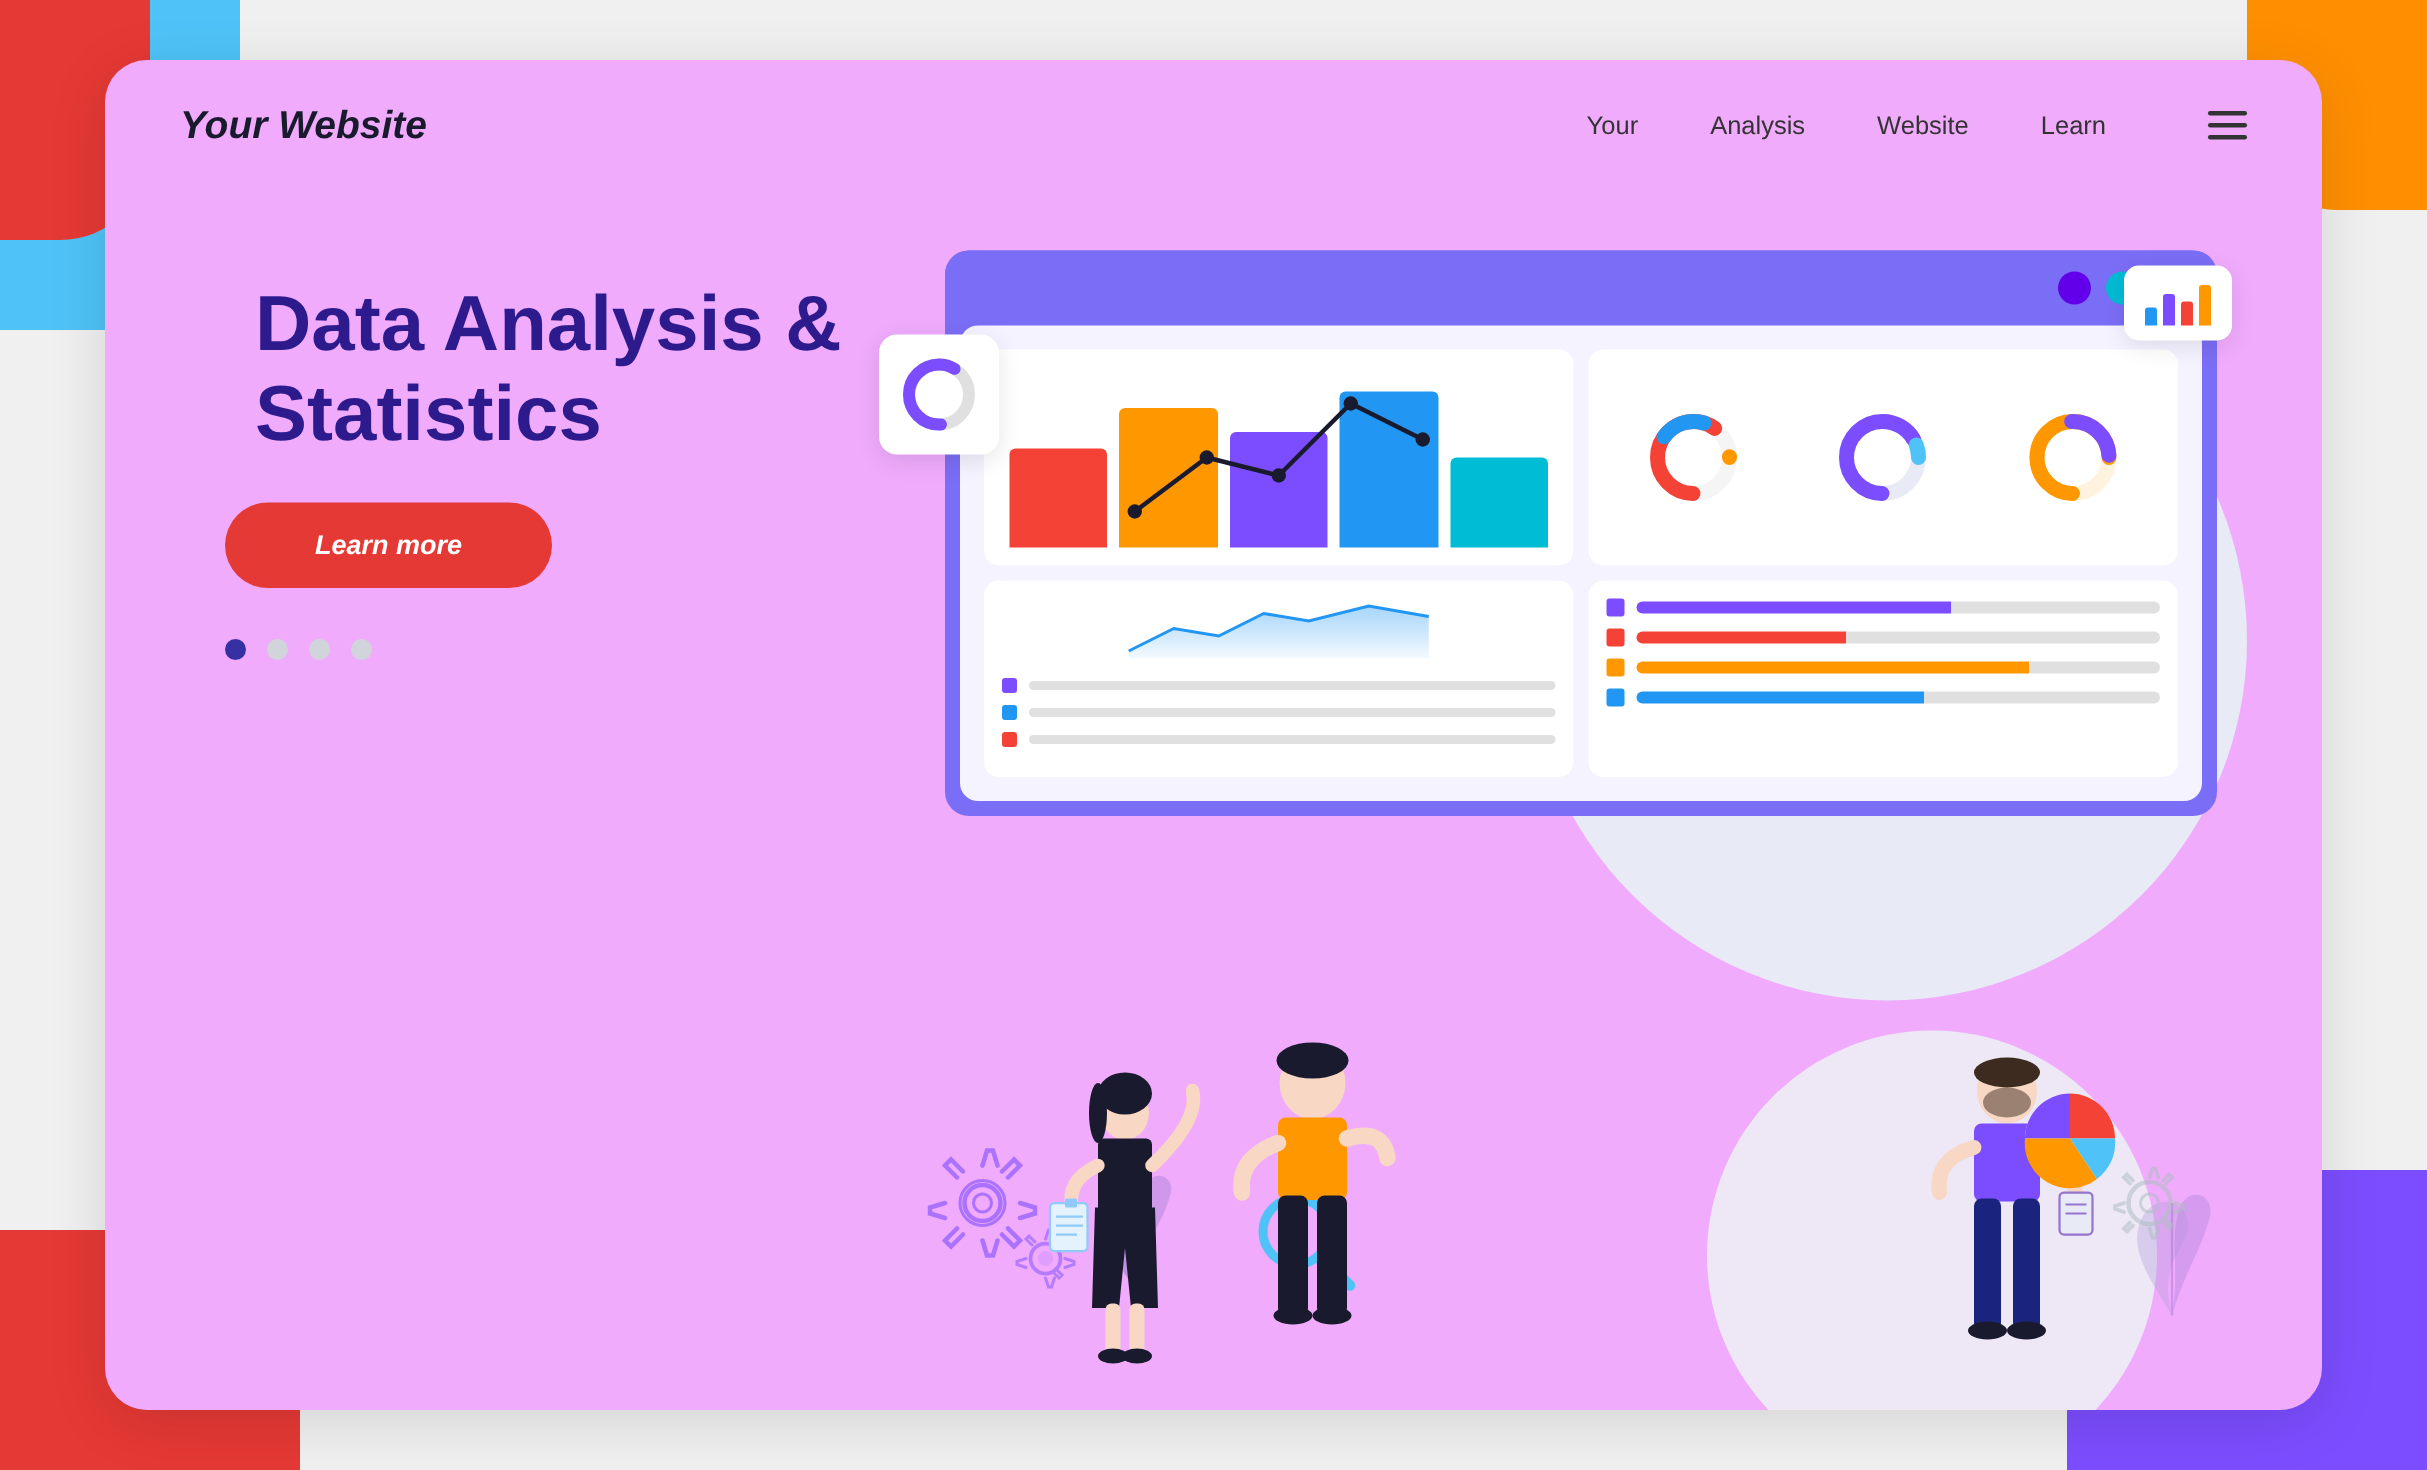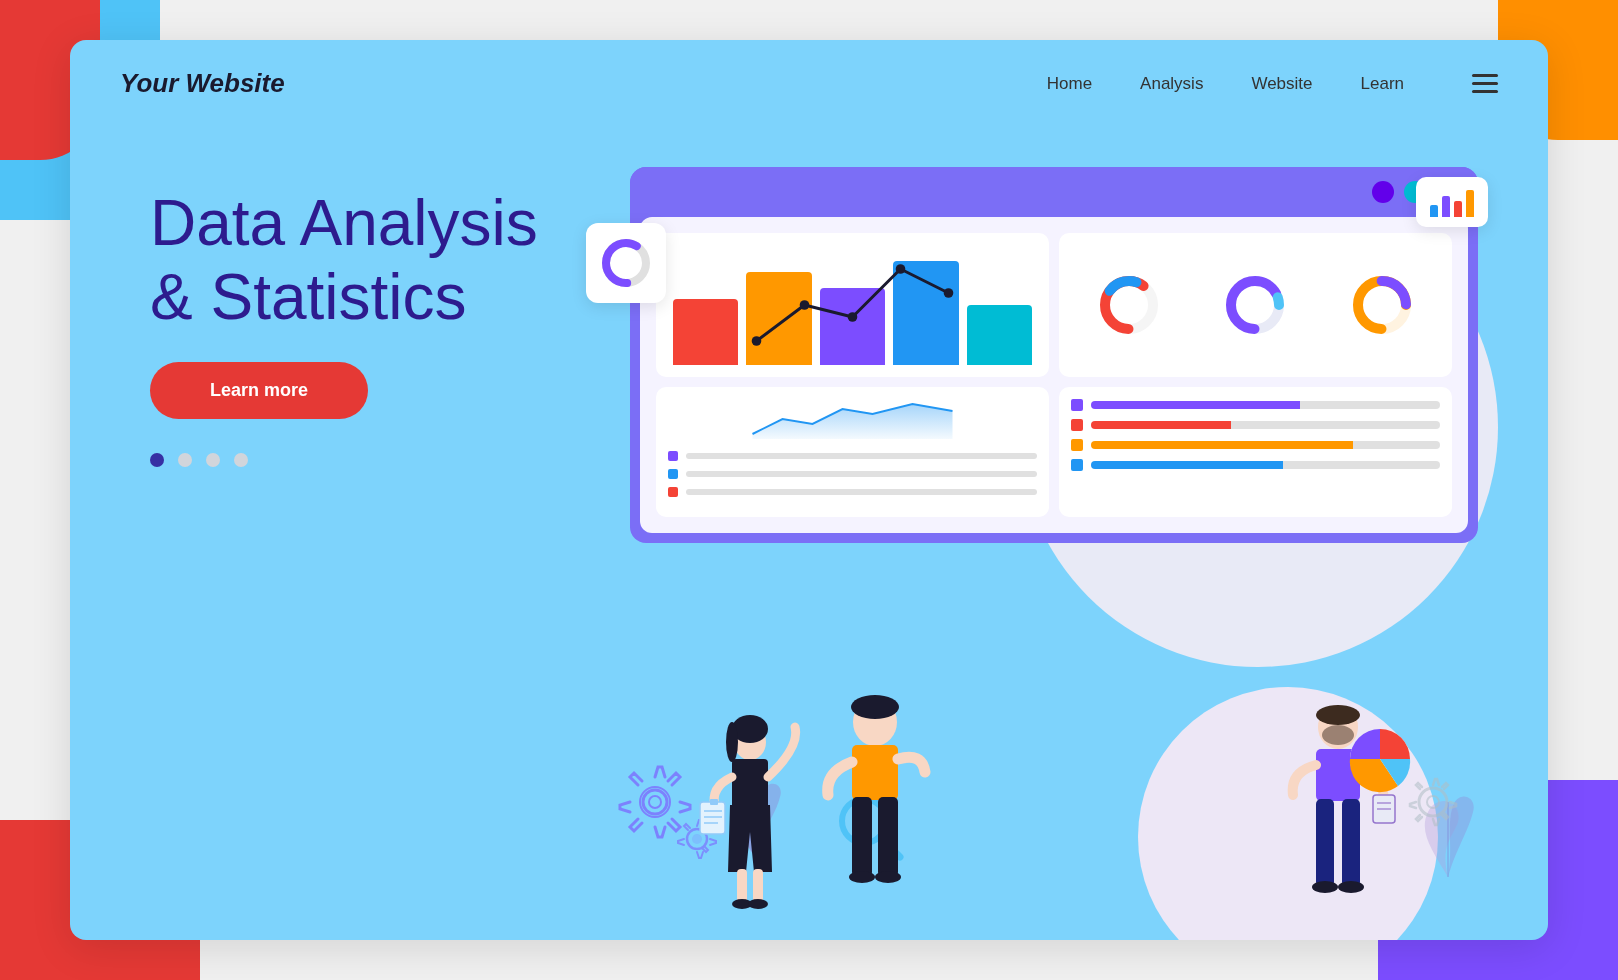--- a/index.html
+++ b/index.html
@@ -52,22 +52,22 @@
       background: #7c4dff;
       border-radius: 60px 0 0 0;
       z-index: 0;
     }
 
     
     .main-card {
       position: absolute;
       top: 40px; left: 70px;
       right: 70px; bottom: 40px;
-      background: #7dd3fc;
-      border-radius: 16px;
+      background: #f0abfc;
+      border-radius: 28px;
       z-index: 1;
       overflow: hidden;
       box-shadow: 0 8px 40px rgba(0,0,0,0.12);
     }
 
     
     .header {
       display: flex;
       align-items: center;
       padding: 28px 50px;
@@ -118,43 +118,45 @@
     }
 
     
     .left-content {
       flex: 0 0 440px;
       padding-top: 40px;
       position: relative;
       z-index: 5;
     }
     .hero-title {
-      font-size: 64px;
-      font-weight: 400;
+      font-size: 52px;
+      font-weight: 700;
       color: #2d1b8e;
       line-height: 1.15;
       margin-bottom: 28px;
+      margin-left: 20px;
     }
     .hero-desc {
       font-size: 14px;
       color: #666;
       line-height: 1.7;
       margin-bottom: 40px;
       max-width: 380px;
     }
     .learn-more-btn {
       background: #e53935;
       color: #fff;
       border: none;
       border-radius: 50px;
       padding: 18px 60px;
       font-size: 18px;
       font-weight: 600;
       cursor: pointer;
       margin-bottom: 24px;
+      font-style: italic;
     }
 
     
     .dots {
       display: flex;
       gap: 14px;
       align-items: center;
       margin-top: 10px;
     }
     .dot {
@@ -380,21 +382,21 @@
 <div class="corner-tl2"></div>
 <div class="corner-tr"></div>
 <div class="corner-bl"></div>
 <div class="corner-br"></div>
 
 <div class="main-card">
 
   <header class="header">
     <div class="logo">Your Website</div>
     <nav class="nav">
-      <span class="nav-item">Home</span>
+      <span class="nav-item">Your</span>
       <span class="nav-item">Analysis</span>
       <span class="nav-item">Website</span>
       <span class="nav-item">Learn</span>
       <div class="hamburger">
         <span></span>
         <span></span>
         <span></span>
       </div>
     </nav>
   </header>

